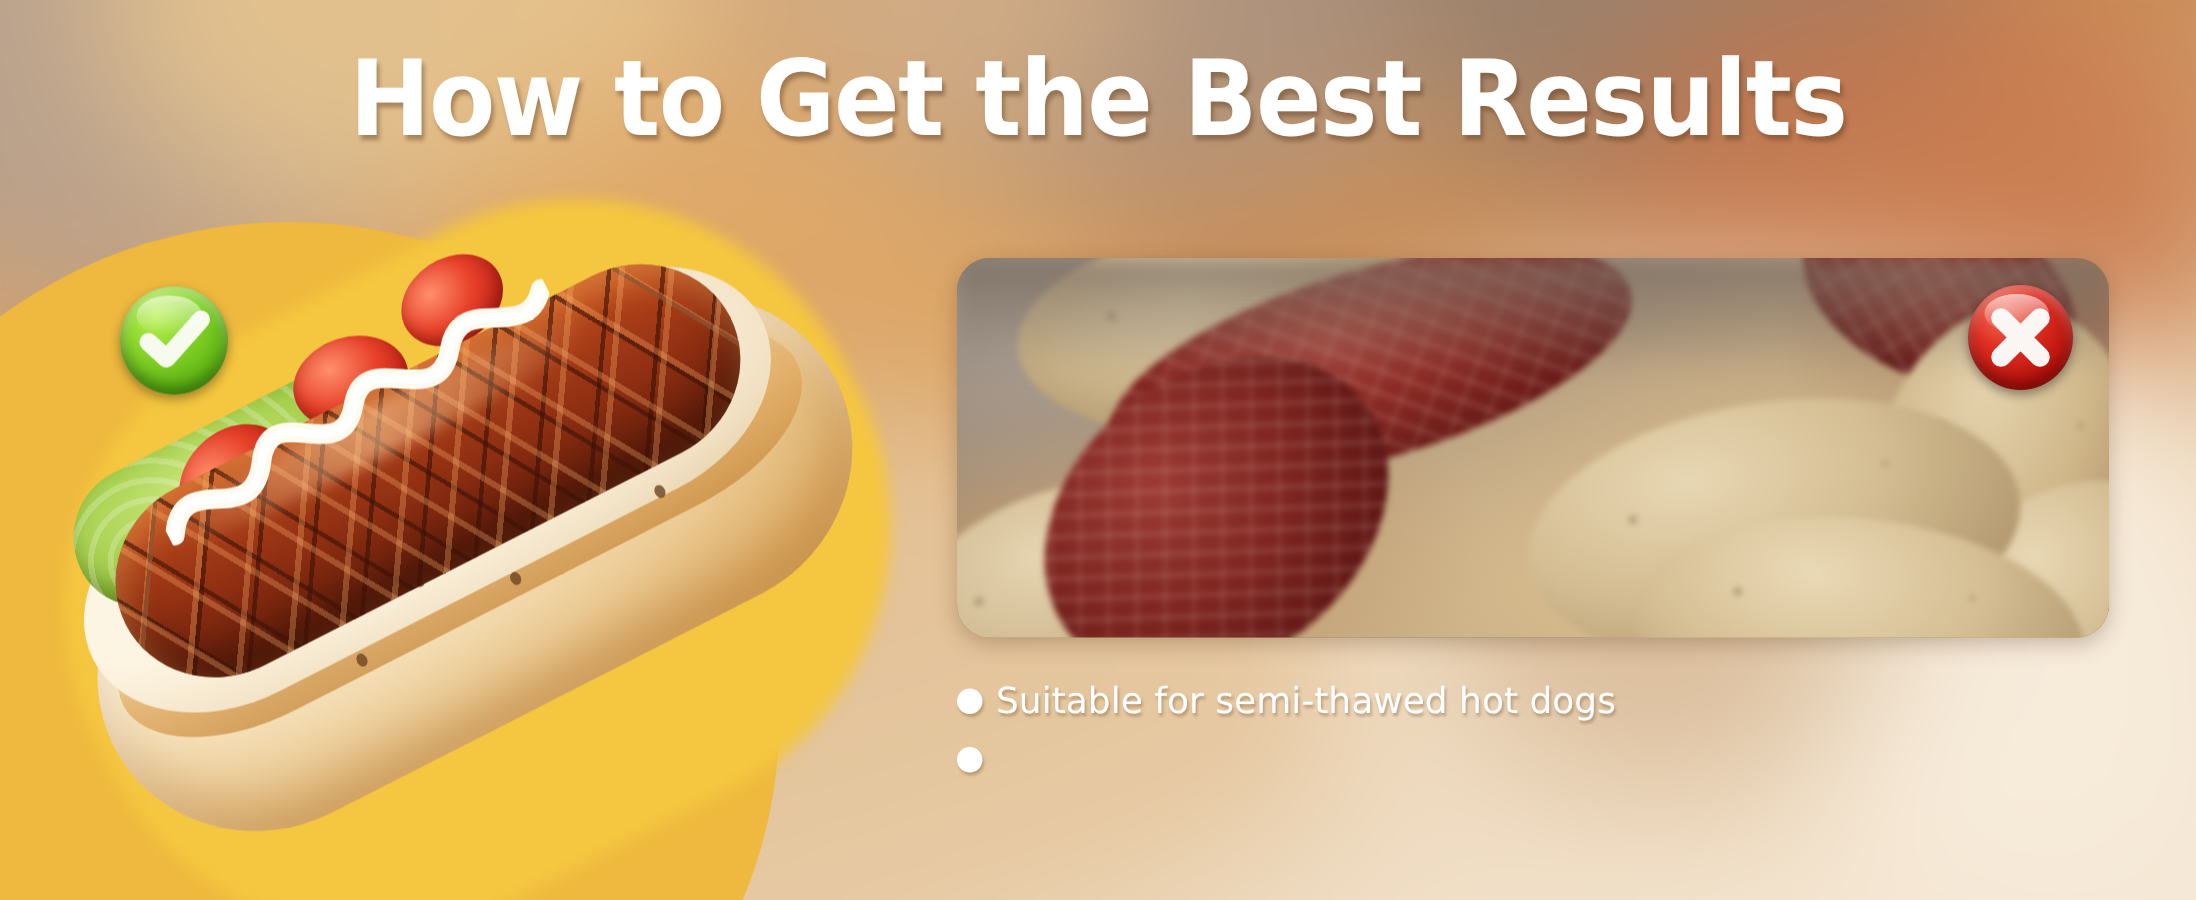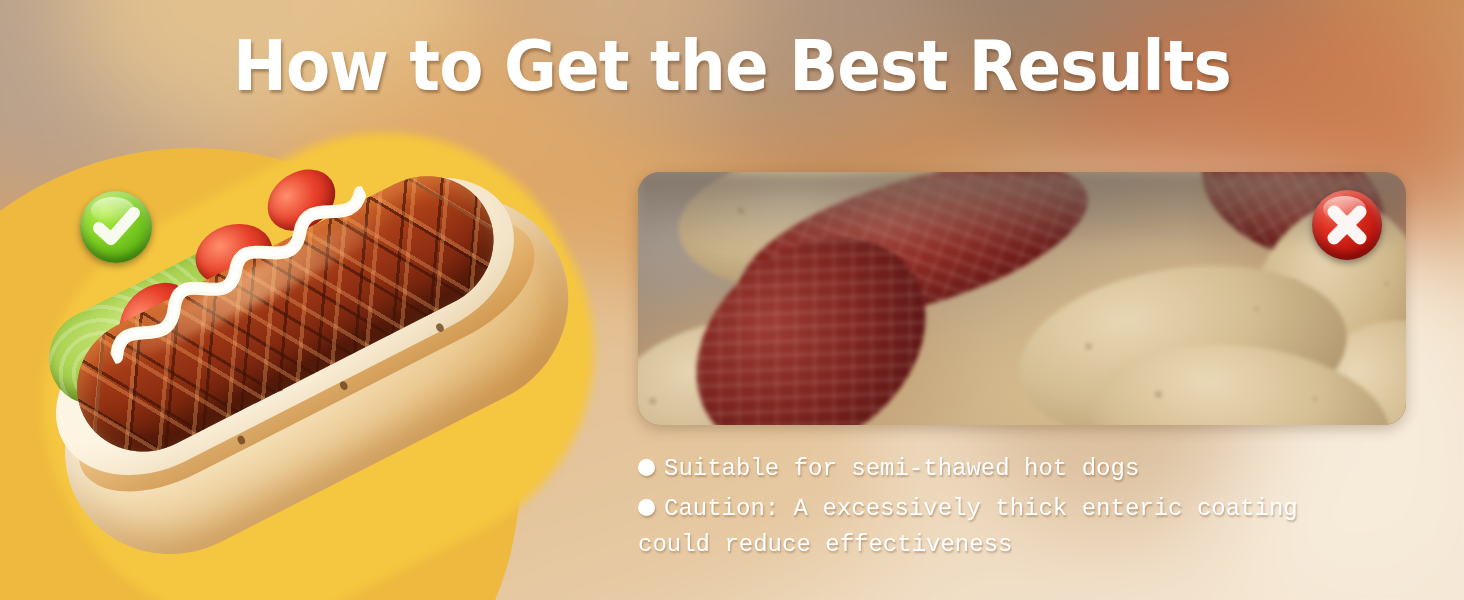--- a/index.html
+++ b/index.html
@@ -333,21 +333,21 @@
   }
   .dot {
     display: inline-block;
     width: 17px; height: 17px;
     border-radius: 50%;
     background: #ffffff;
     margin-right: 9px;
     vertical-align: -1px;
     box-shadow: 1px 2px 2px rgba(110,75,40,.35);
   }
-  .bullet-text { display: inline; font-family: Liberation Mono, monospace; }
+  .bullet-text { display: inline; }
 </style>
 </head>
 <body>
 
 <div id="banner">
 
   <div class="bg-layer bg-base">
     <div class="bg-blob blob-a"></div>
     <div class="bg-blob blob-b"></div>
     <div class="bg-blob blob-c"></div>
@@ -444,17 +444,17 @@
     <span class="badge-shine"></span>
   </div>
 
   <div class="headline">How to Get the Best Results</div>
 
   <div class="bullets">
     <div class="bullet-row">
       <span class="dot"></span><span class="bullet-text">Suitable for semi-thawed hot dogs</span>
     </div>
     <div class="bullet-row">
-      <span class="dot"></span><span class="bullet-text">Caution: A excessively thick enteric coating could reduce effectiveness</span>
+      <span class="dot"></span>
     </div>
   </div>
 
 </div>
 
 </body></html>

